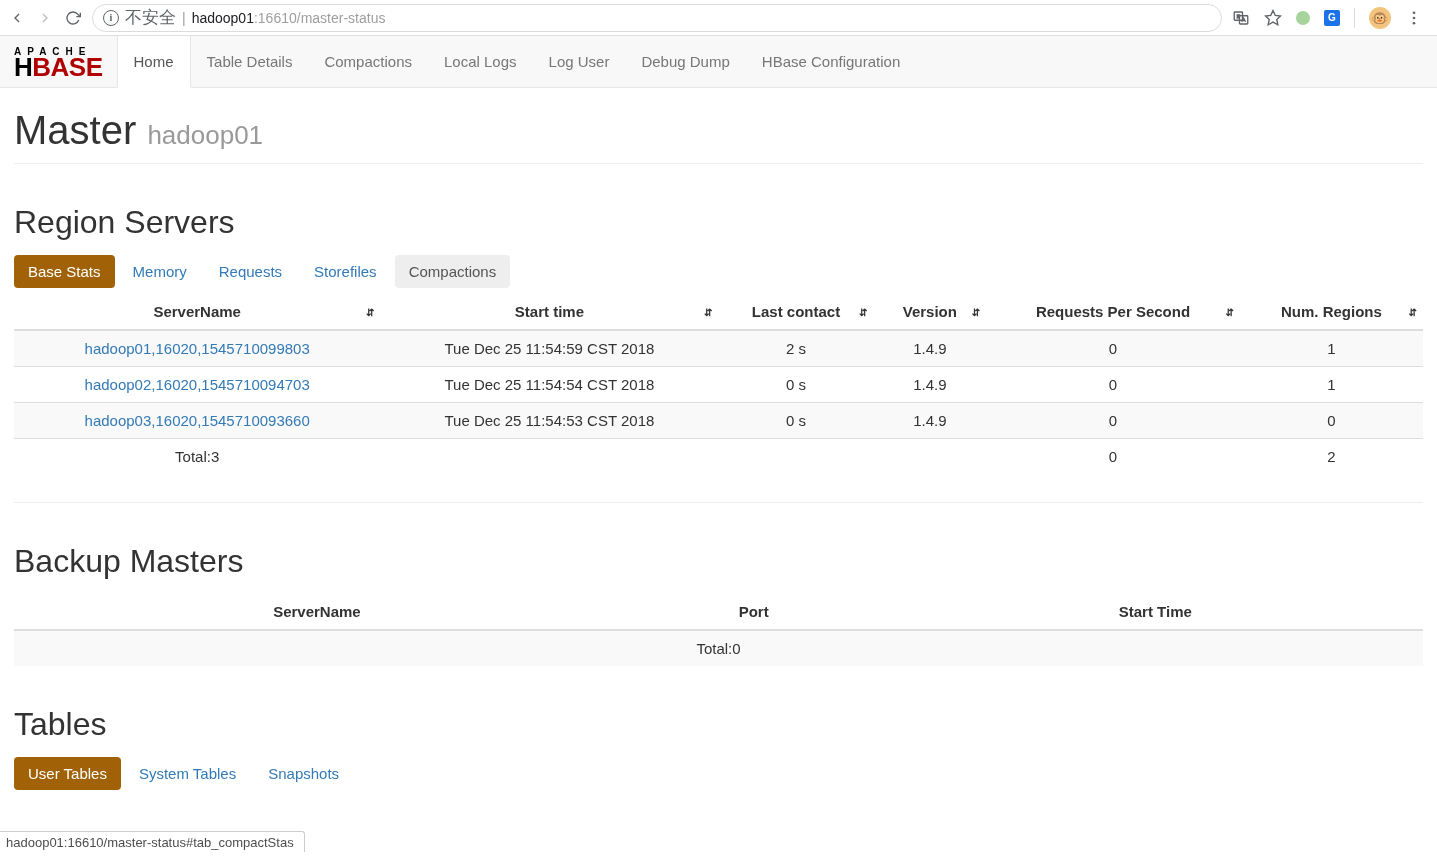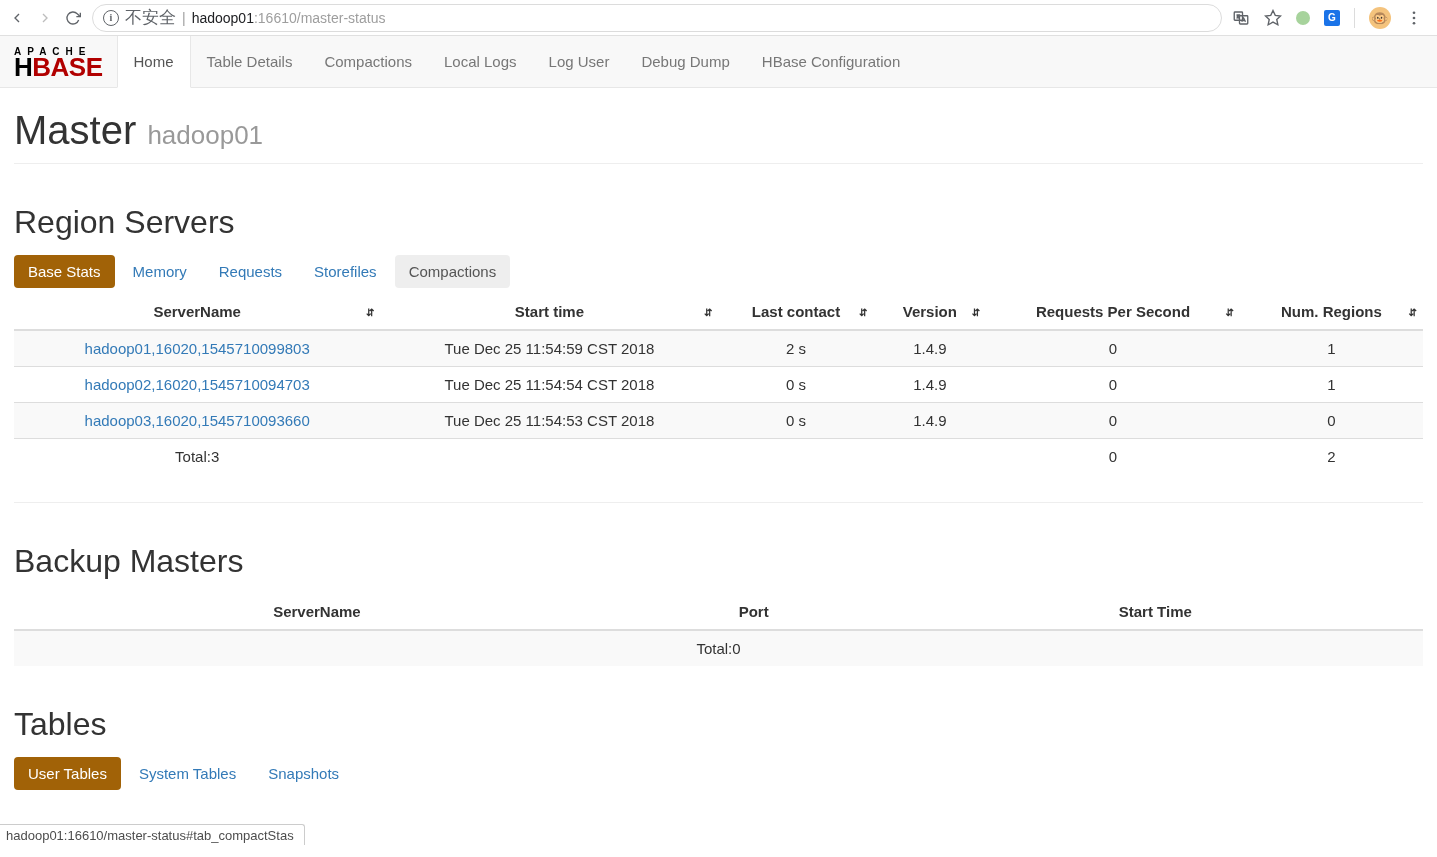--- a/index.html
+++ b/index.html
@@ -55,21 +55,21 @@
   table.tbl td a { color: #337ab7; text-decoration: none; }
   .sort-icon { position: absolute; right: 8px; top: 50%; transform: translateY(-50%); font-size: 10px; color: #333; letter-spacing:-2px; }
 
   .section-block { border-bottom: 1px solid #eee; padding-bottom: 28px; margin-bottom: 40px; }
 
   .backup-table th, .backup-table td { border-top: none; }
   .backup-table thead th { border-bottom: 2px solid #ddd; }
   .backup-table tbody td { border-top: 1px solid #ddd; }
 
   
-  .status-bar { position: fixed; bottom: 12px; left: 0; background: #fff; border: 1px solid #ccc; border-bottom: none; border-left: none; padding: 3px 10px 2px 6px; font-size: 13px; color: #4d4d4d; border-top-right-radius: 3px; }
+  .status-bar { position: fixed; bottom: 5px; left: 0; background: #fff; border: 1px solid #ccc; border-bottom: none; border-left: none; padding: 3px 10px 2px 6px; font-size: 13px; color: #4d4d4d; border-top-right-radius: 3px; }
 </style>
 </head>
 <body>
 
 <div class="browser-chrome">
   <div class="chrome-btn">
     <svg viewBox="0 0 24 24" fill="none" stroke="currentColor" stroke-width="2">
         <path d="M15 18l-6-6 6-6"></path>
       </svg>
   </div>

